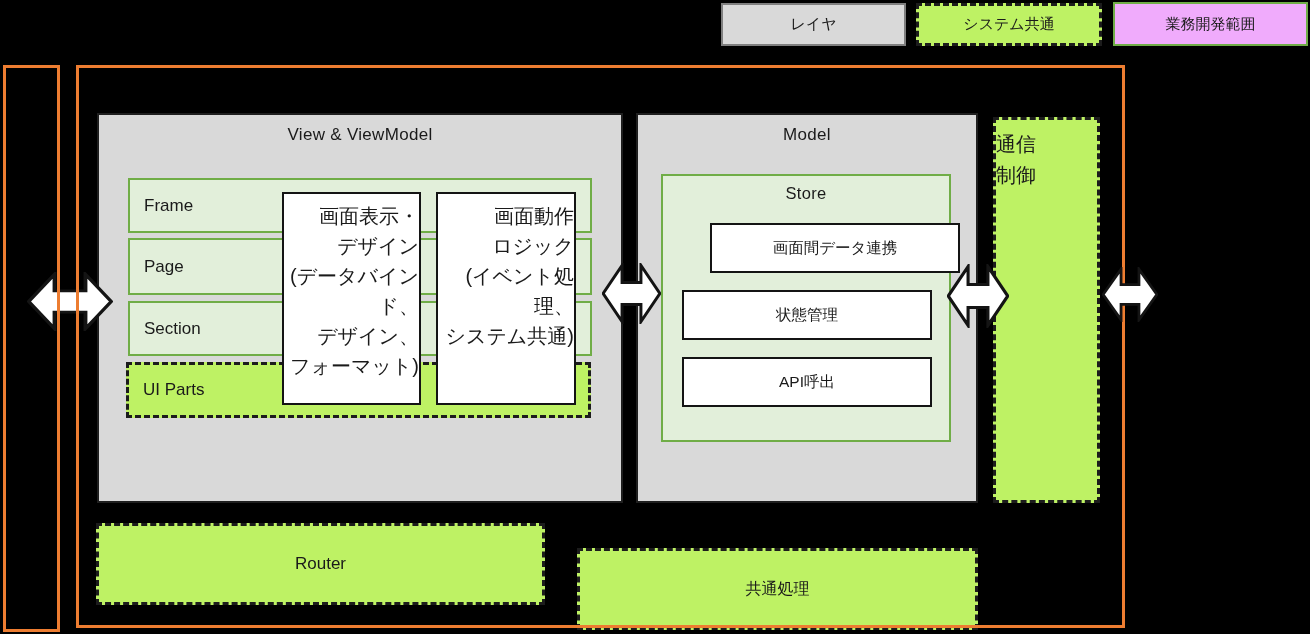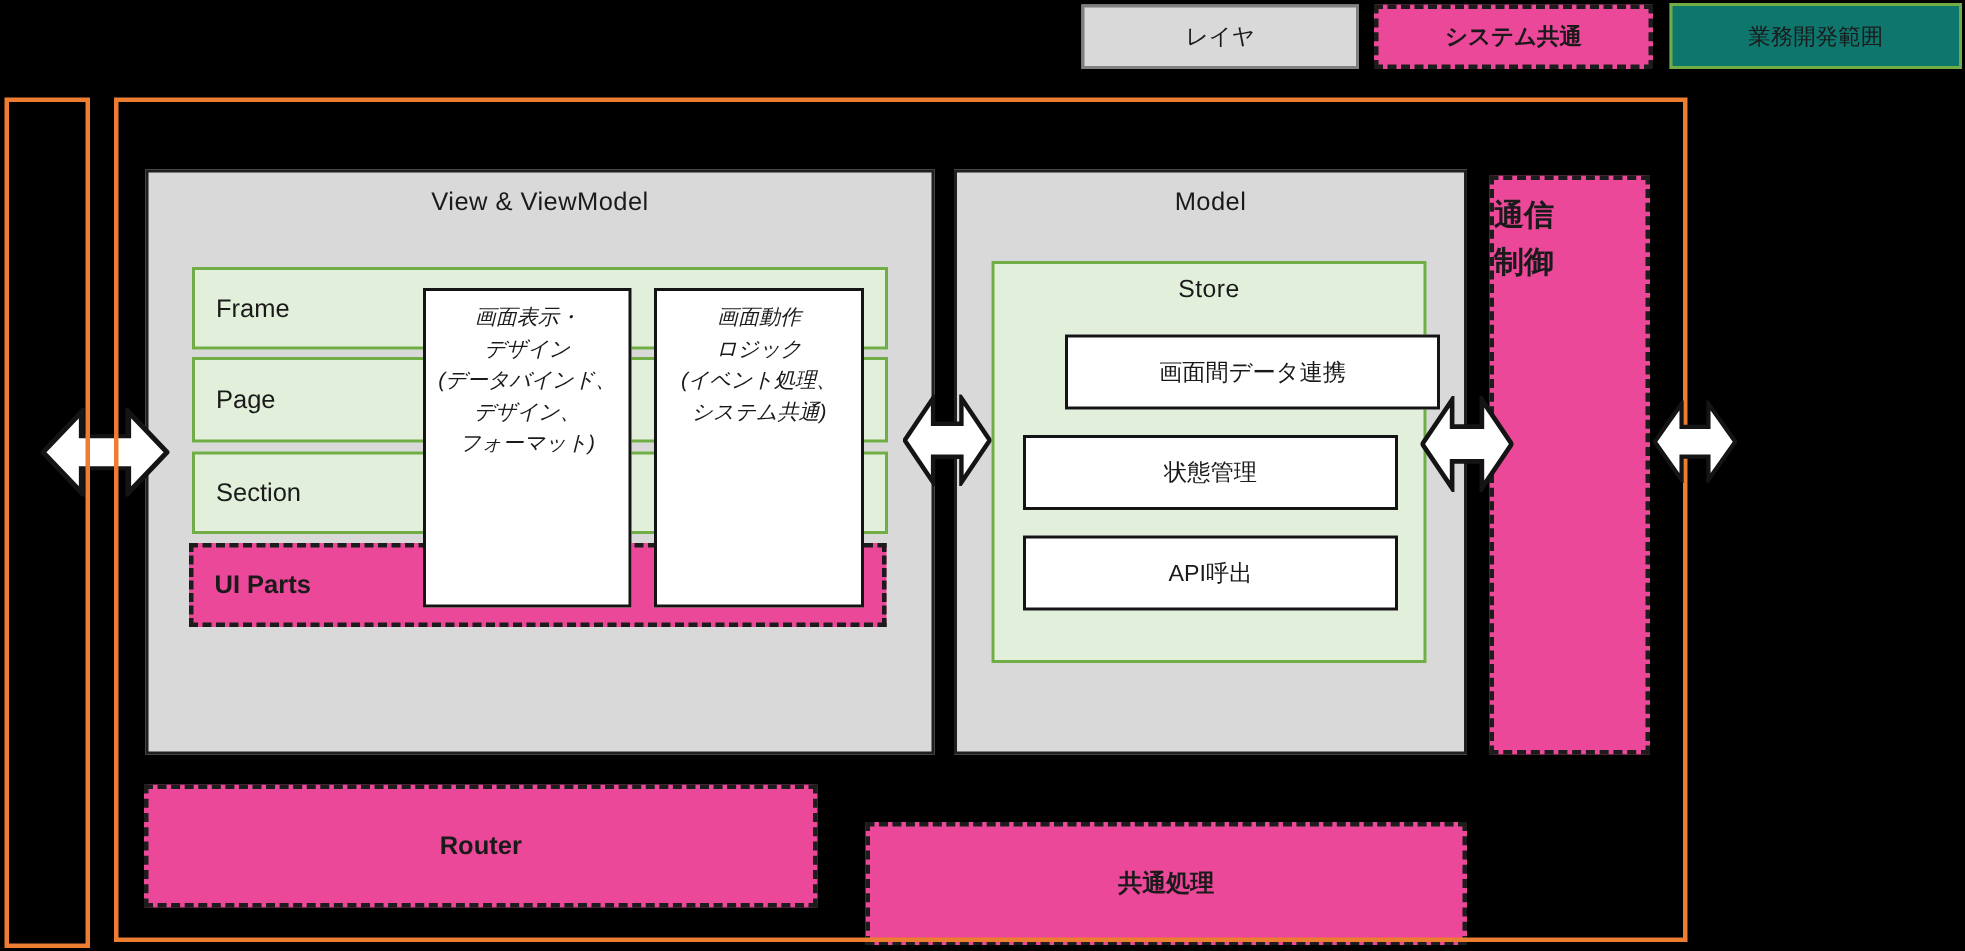--- a/index.html
+++ b/index.html
@@ -16,35 +16,35 @@
 
   
   .gray-panel { background:#d9d9d9; border:2px solid #1f1f1f; z-index:2; }
   .panel-title { width:100%; text-align:center; padding-top:10px; font-size:17px; letter-spacing:0.3px; }
 
   
   .green-box { background:#e2efda; border:2px solid #70AD47; z-index:3; }
   .bar-label { display:flex; align-items:center; padding-left:14px; font-size:17px; height:100%; }
 
   
-  .dashed-blue { background:#ec4899; border:3px dashed #1c1c1c; z-index:4;font-weight:bold; }
+  .dashed-blue { background:#bef264; border:3px dashed #1c1c1c; z-index:4; }
 
   
   .white-box { background:#fff; border:2px solid #141414; z-index:5; }
-  .wb-text { padding-top:7px; text-align:center; font-size:14px; line-height:1.5;font-style:italic; }
+  .wb-text { padding-top:7px; text-align:right; font-size:20px; line-height:1.5; }
 
   .store-item { display:flex; align-items:center; justify-content:center; font-size:15.5px; }
 
   .center-label { display:flex; align-items:center; justify-content:center; font-size:16px; height:100%; }
   .top-label { text-align:left; padding-top:9px; font-size:20px; line-height:1.55; }
 
   
   .legend-box { display:flex; align-items:center; justify-content:center; font-size:15px; z-index:6; }
   .legend-gray { background:#d9d9d9; border:2px solid #7f7f7f; }
-  .legend-green { background:#0f766e; border:2.5px solid #70AD47; }
+  .legend-green { background:#f0abfc; border:2.5px solid #70AD47; }
 
   
   .arrow { position:absolute; display:block; }
   .z-under { z-index:5; }   
   .z-over  { z-index:20; }  
 </style>
 </head>
 <body>
 
 <div id="stage">

